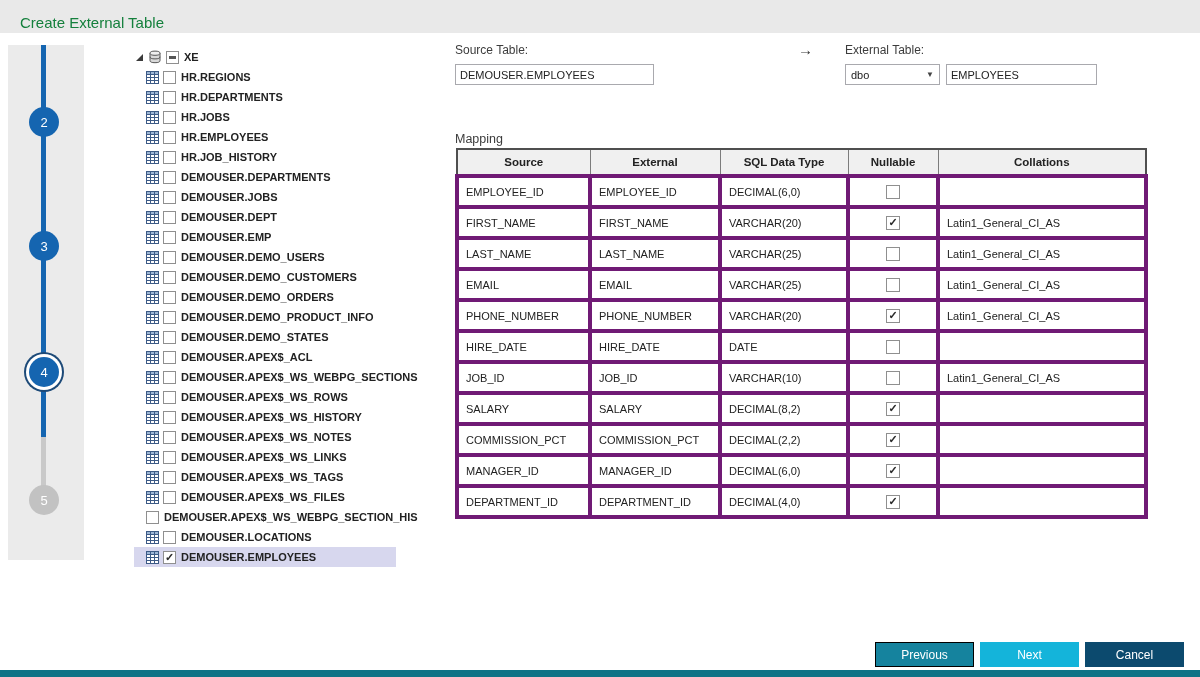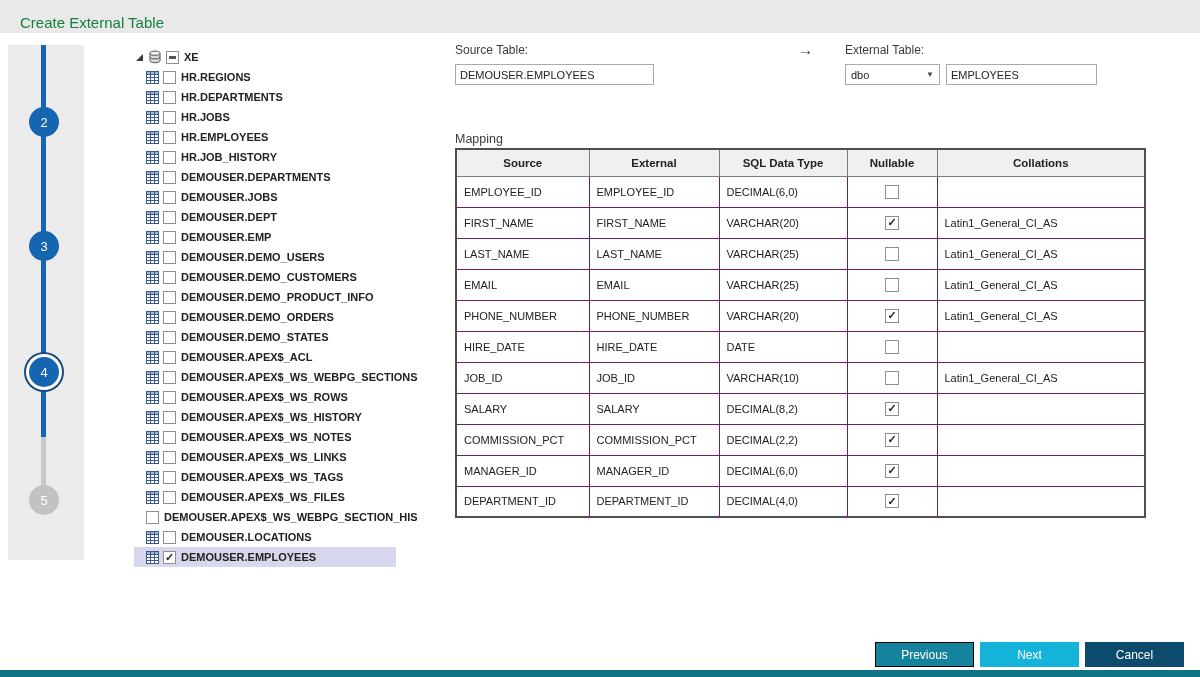--- a/index.html
+++ b/index.html
@@ -49,21 +49,21 @@
               background:#fff; display:flex; align-items:center; font-size:11px; color:#222;
               padding:0 5px; cursor:pointer; }
   .dropdown .dd-value { flex:1; }
   .dropdown .dd-arrow { font-size:8px; color:#444; }
 
   
   .map-table { position:absolute; left:455px; top:148px; width:689px; border-collapse:collapse;
                font-size:11px; color:#222; border:2px solid #4f4f4f; table-layout:fixed; }
   .map-table th { background:#f0f0f0; border:1px solid #7c7c7c; font-weight:bold; height:27px;
                   font-size:11.5px; text-align:center; }
-  .map-table td { border:1px solid #701a75; height:31px; padding:0 7px; background:#fff; }
+  .map-table td { border:4px solid #701a75; height:31px; padding:0 7px; background:#fff; }
   .map-table td.c-null { text-align:center; padding:0; }
   .map-table td.c-null .checkbox { width:14px; height:14px; vertical-align:middle; }
 
   
   .btn { position:absolute; top:642px; width:99px; height:25px; color:#fff; font-size:12px;
          display:flex; align-items:center; justify-content:center; cursor:pointer; }
   .btn-previous { left:875px; background:#15839e; border:1px solid #000000; }
   .btn-next { left:980px; background:#14b4da; }
   .btn-cancel { left:1085px; background:#0c4a6e; }
   .bottom-strip { position:absolute; left:0; bottom:0; width:1200px; height:7px; background:#0e7386; }
@@ -266,35 +266,35 @@
       <svg width="13" height="13" viewBox="0 0 13 13">
         <rect x="0.5" y="0.5" width="12" height="12" fill="#ffffff" stroke="#3c5a86"></rect>
         <rect x="0.5" y="0.5" width="12" height="3" fill="#9db7d6" stroke="#3c5a86"></rect>
         <line x1="4.5" y1="0.5" x2="4.5" y2="12.5" stroke="#3c5a86"></line>
         <line x1="8.5" y1="0.5" x2="8.5" y2="12.5" stroke="#3c5a86"></line>
         <line x1="0.5" y1="6.5" x2="12.5" y2="6.5" stroke="#3c5a86"></line>
         <line x1="0.5" y1="9.5" x2="12.5" y2="9.5" stroke="#3c5a86"></line>
       </svg>
     </span>
     <span class="checkbox"></span>
+    <span class="tree-label">DEMOUSER.DEMO_ORDERS</span>
+  </div>
+        <div class="tree-row tree-item">
+    <span class="tbl-icon">
+      <svg width="13" height="13" viewBox="0 0 13 13">
+        <rect x="0.5" y="0.5" width="12" height="12" fill="#ffffff" stroke="#3c5a86"></rect>
+        <rect x="0.5" y="0.5" width="12" height="3" fill="#9db7d6" stroke="#3c5a86"></rect>
+        <line x1="4.5" y1="0.5" x2="4.5" y2="12.5" stroke="#3c5a86"></line>
+        <line x1="8.5" y1="0.5" x2="8.5" y2="12.5" stroke="#3c5a86"></line>
+        <line x1="0.5" y1="6.5" x2="12.5" y2="6.5" stroke="#3c5a86"></line>
+        <line x1="0.5" y1="9.5" x2="12.5" y2="9.5" stroke="#3c5a86"></line>
+      </svg>
+    </span>
+    <span class="checkbox"></span>
     <span class="tree-label">DEMOUSER.DEMO_PRODUCT_INFO</span>
-  </div>
-        <div class="tree-row tree-item">
-    <span class="tbl-icon">
-      <svg width="13" height="13" viewBox="0 0 13 13">
-        <rect x="0.5" y="0.5" width="12" height="12" fill="#ffffff" stroke="#3c5a86"></rect>
-        <rect x="0.5" y="0.5" width="12" height="3" fill="#9db7d6" stroke="#3c5a86"></rect>
-        <line x1="4.5" y1="0.5" x2="4.5" y2="12.5" stroke="#3c5a86"></line>
-        <line x1="8.5" y1="0.5" x2="8.5" y2="12.5" stroke="#3c5a86"></line>
-        <line x1="0.5" y1="6.5" x2="12.5" y2="6.5" stroke="#3c5a86"></line>
-        <line x1="0.5" y1="9.5" x2="12.5" y2="9.5" stroke="#3c5a86"></line>
-      </svg>
-    </span>
-    <span class="checkbox"></span>
-    <span class="tree-label">DEMOUSER.DEMO_ORDERS</span>
   </div>
         <div class="tree-row tree-item">
     <span class="tbl-icon">
       <svg width="13" height="13" viewBox="0 0 13 13">
         <rect x="0.5" y="0.5" width="12" height="12" fill="#ffffff" stroke="#3c5a86"></rect>
         <rect x="0.5" y="0.5" width="12" height="3" fill="#9db7d6" stroke="#3c5a86"></rect>
         <line x1="4.5" y1="0.5" x2="4.5" y2="12.5" stroke="#3c5a86"></line>
         <line x1="8.5" y1="0.5" x2="8.5" y2="12.5" stroke="#3c5a86"></line>
         <line x1="0.5" y1="6.5" x2="12.5" y2="6.5" stroke="#3c5a86"></line>
         <line x1="0.5" y1="9.5" x2="12.5" y2="9.5" stroke="#3c5a86"></line>

